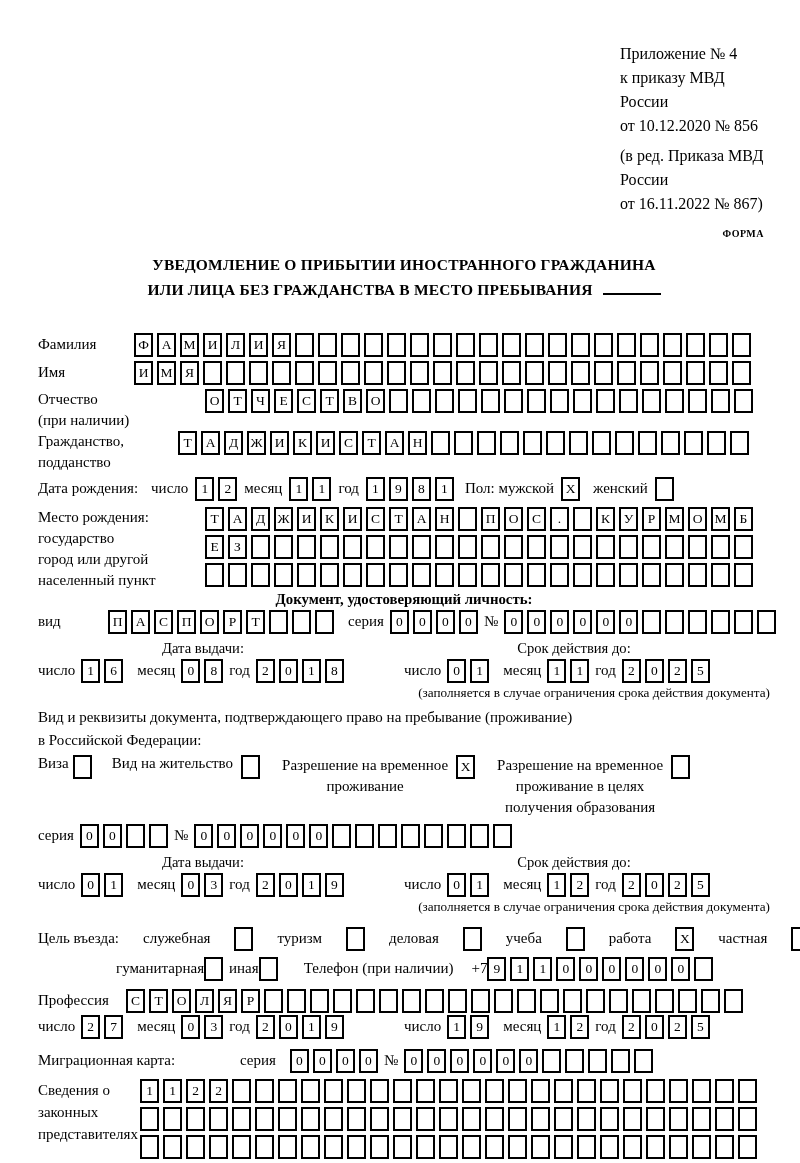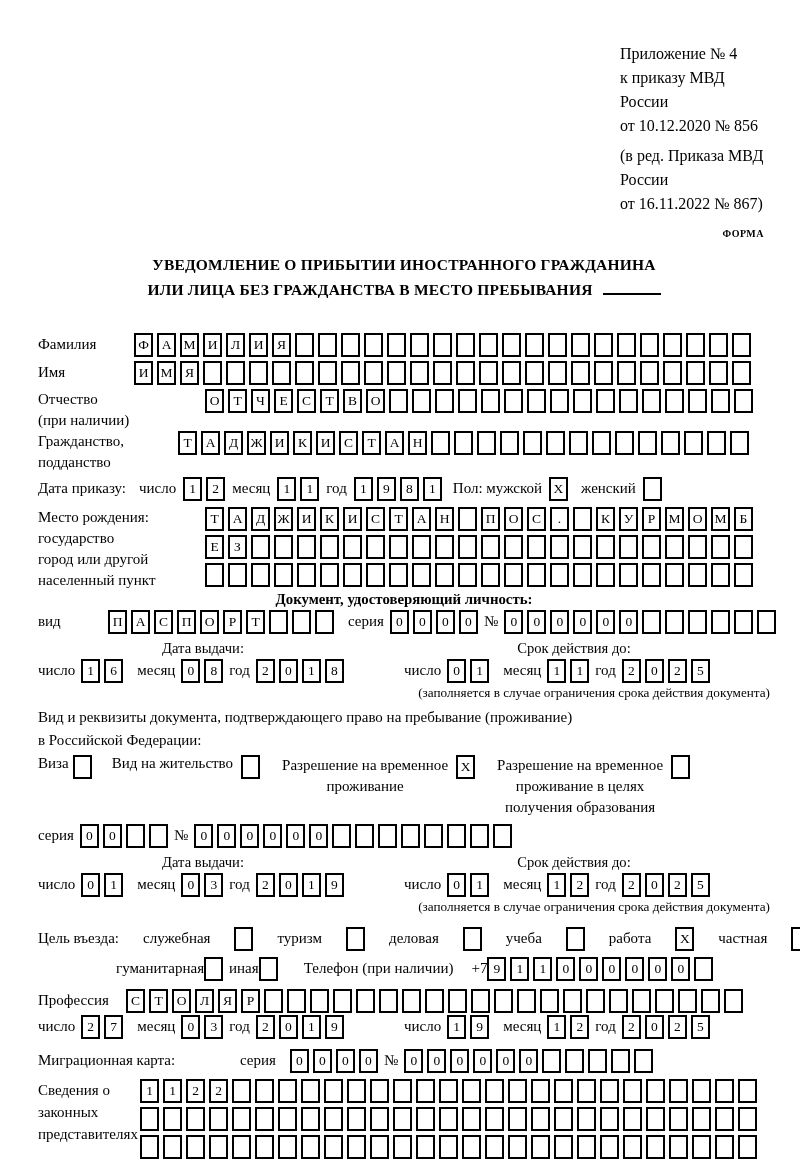--- a/index.html
+++ b/index.html
@@ -193,21 +193,21 @@
         <span class="cell"></span>
         <span class="cell"></span>
         <span class="cell"></span>
         <span class="cell"></span>
         <span class="cell"></span>
         <span class="cell"></span>
       </span>
   </div>
 
   <div class="frow mt4" style="gap:7px;">
-    <span class="lbl">Дата приказу:</span>
+    <span class="lbl">Дата рождения:</span>
     <span class="lbl" style="margin-left:6px">число</span>
     <span class="cells">
         <span class="cell">1</span>
         <span class="cell">2</span>
       </span>
     <span class="lbl sp">месяц</span>
     <span class="cells">
         <span class="cell">1</span>
         <span class="cell">1</span>
       </span>

